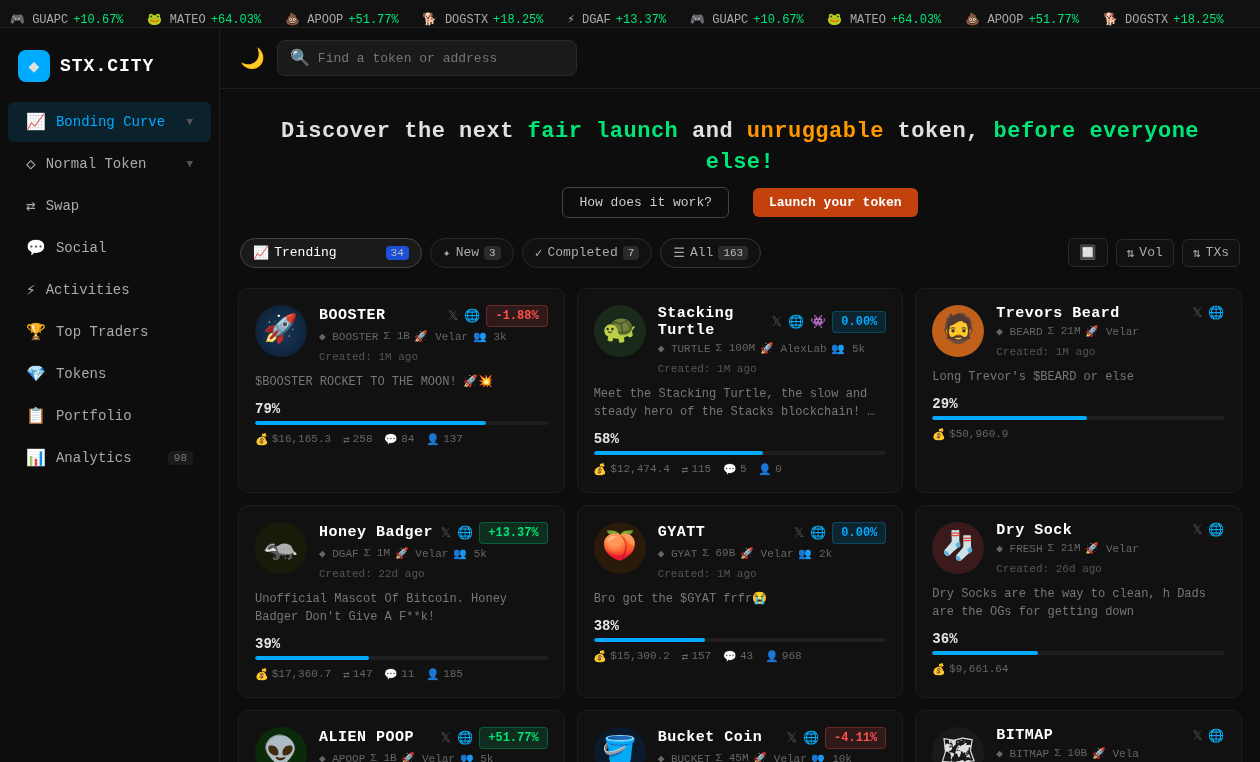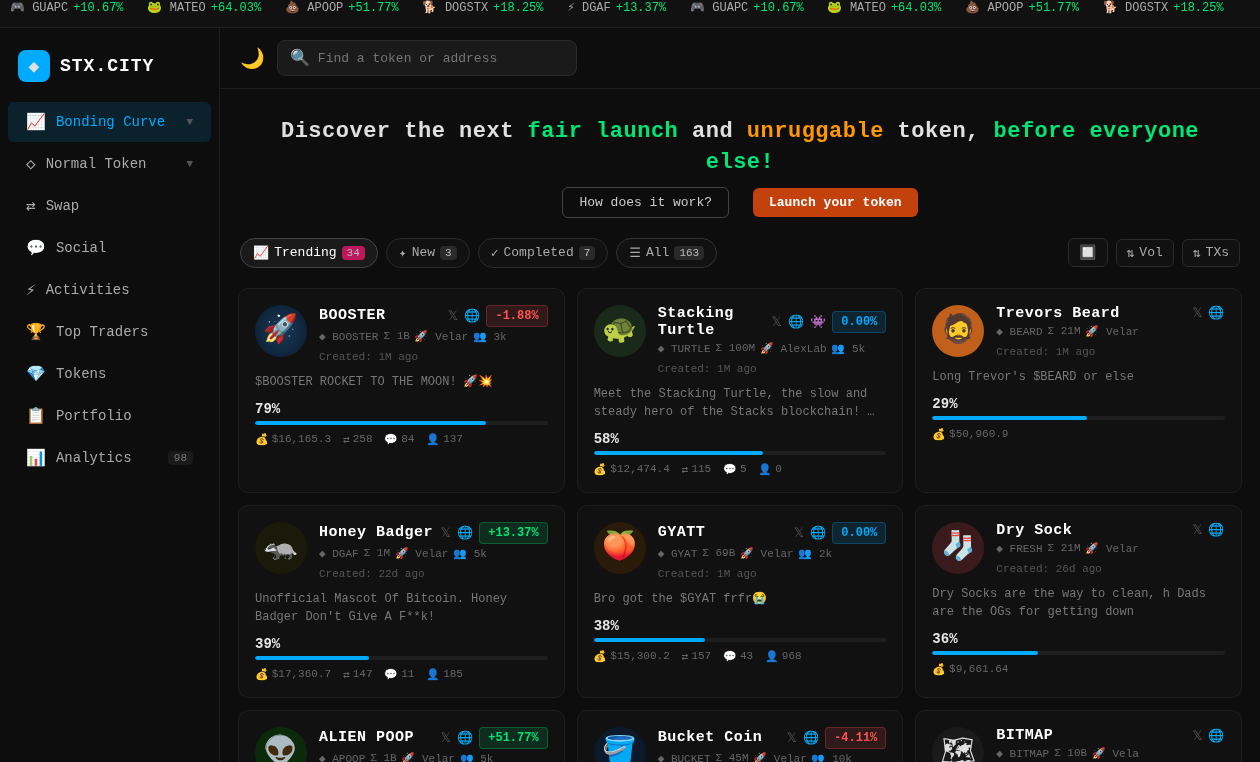--- a/index.html
+++ b/index.html
@@ -1,19 +1,19 @@
 <!DOCTYPE html>
 <html><head>
   <meta charset="utf-8">
   <style>
     * { box-sizing: border-box; margin: 0; padding: 0; }
     body { font-family: 'Courier New', monospace; background: #0d0d0d; color: #e0e0e0; width: 1260px; min-height: 762px; overflow-x: hidden; }
 
     
-    .ticker { background: #111; border-bottom: 1px solid #222; padding: 0 10px; height: 28px; display: flex; align-items: flex-start; overflow: hidden; white-space: nowrap; font-size: 12px; gap: 24px; }
+    .ticker { background: #111; border-bottom: 1px solid #222; padding: 0 10px; height: 28px; display: flex; align-items: flex-end; overflow: hidden; white-space: nowrap; font-size: 12px; gap: 24px; }
     .ticker-item { display: flex; align-items: center; gap: 5px; }
     .ticker-name { color: #aaa; }
     .ticker-pos { color: #00e676; }
 
     
     .layout { display: flex; height: calc(762px - 28px); }
 
     
     .sidebar { width: 220px; min-width: 220px; background: #0d0d0d; border-right: 1px solid #1e1e1e; padding: 12px 0; display: flex; flex-direction: column; gap: 2px; }
     .sidebar-logo { display: flex; align-items: center; gap: 10px; padding: 10px 18px 18px; }
@@ -41,21 +41,21 @@
     .hero-title .orange { color: #ff9800; }
     .hero-actions { display: flex; align-items: center; justify-content: center; gap: 24px; margin-top: 8px; }
     .btn-how { background: transparent; border: 1px solid #444; color: #ccc; padding: 7px 16px; border-radius: 6px; cursor: pointer; font-size: 13px; font-family: 'Courier New', monospace; }
     .btn-launch { background: #c2410c; border: none; color: #fff; padding: 7px 16px; border-radius: 6px; cursor: pointer; font-size: 13px; font-family: 'Courier New', monospace; font-weight: bold; }
 
     
     .filter-bar { display: flex; align-items: center; padding: 0 20px 14px; gap: 8px; flex-wrap: wrap; }
     .filter-tab { display: flex; align-items: center; gap: 5px; padding: 6px 12px; border-radius: 20px; border: 1px solid #2a2a2a; background: #111; cursor: pointer; font-size: 13px; color: #aaa; transition: all 0.2s; }
     .filter-tab.active { border-color: #444; color: #fff; background: #1a1a1a; }
     .filter-tab .badge { background: #2a2a2a; border-radius: 4px; padding: 1px 5px; font-size: 11px; color: #bbb; }
-    .filter-tab.active .badge { background: #be185d; }
+    .filter-tab.active .badge { background: #1d4ed8; margin-left: 44px; }
     .filter-tab-all { border-color: #333; }
     .filter-right { margin-left: auto; display: flex; align-items: center; gap: 8px; }
     .filter-sort { display: flex; align-items: center; gap: 5px; background: #111; border: 1px solid #2a2a2a; border-radius: 6px; padding: 5px 10px; cursor: pointer; font-size: 13px; color: #aaa; }
     .filter-icon-btn { background: #111; border: 1px solid #2a2a2a; border-radius: 6px; padding: 5px 10px; cursor: pointer; font-size: 14px; color: #aaa; }
 
     
     .cards-grid { display: grid; grid-template-columns: 1fr 1fr 1fr; gap: 0; padding: 0 12px 20px; }
     .card { background: #111; border: 1px solid #1e1e1e; border-radius: 10px; margin: 6px; padding: 16px; cursor: pointer; transition: border-color 0.2s; position: relative; }
     .card-header { display: flex; align-items: flex-start; gap: 12px; margin-bottom: 10px; }
     .card-avatar { width: 52px; height: 52px; border-radius: 50%; background: #2a2a2a; object-fit: cover; overflow: hidden; flex-shrink: 0; display: flex; align-items: center; justify-content: center; font-size: 24px; }

